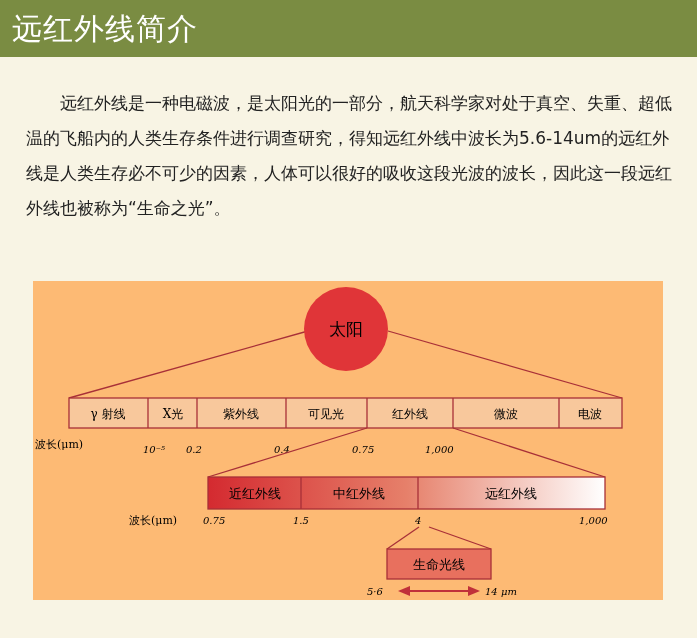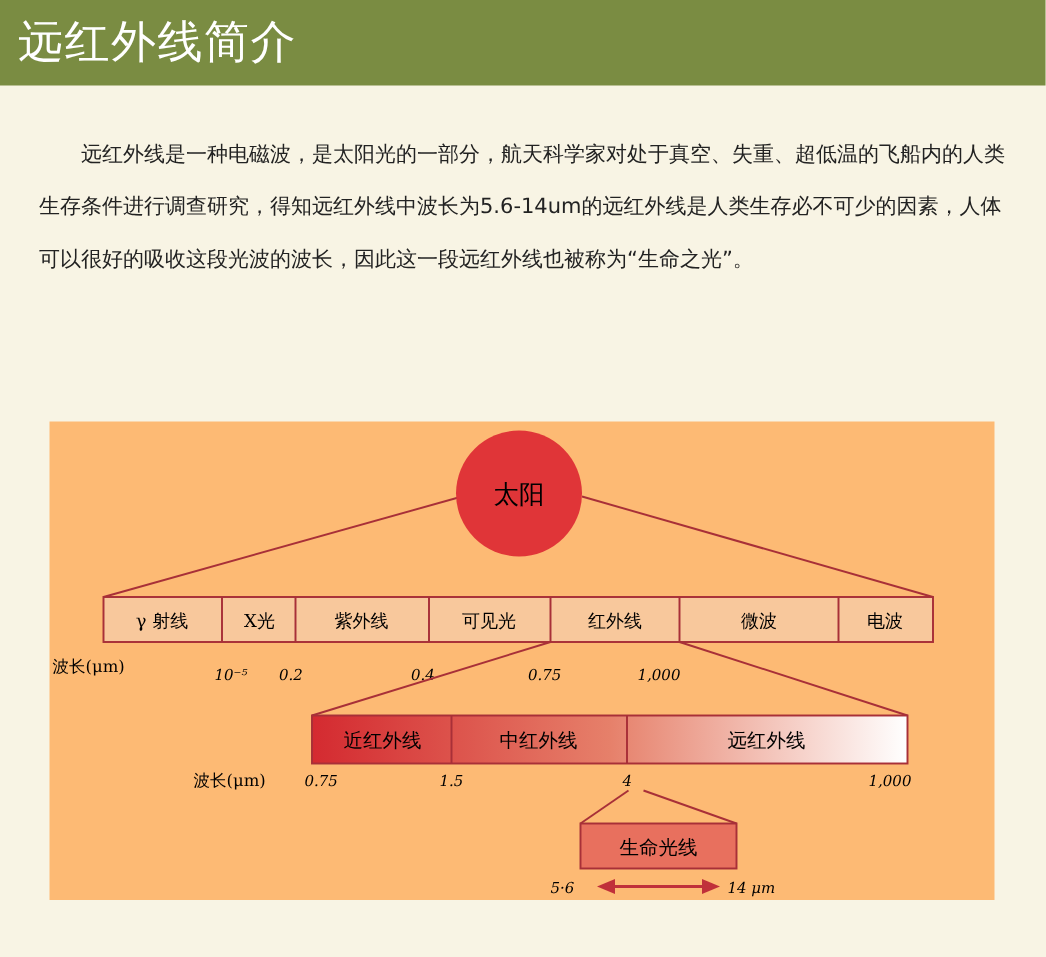--- a/index.html
+++ b/index.html
@@ -1,18 +1,18 @@
 <!DOCTYPE html>
 <html><head>
 <meta charset="utf-8">
 <style>
   html,body{margin:0;padding:0;}
   body{width:697px;height:638px;background:#f8f4e4;position:relative;overflow:hidden;font-family:"DejaVu Sans",sans-serif;}
   .header{position:absolute;left:0;top:0;width:697px;height:57px;background:#7a8c42;color:#ffffff;font-size:30px;text-align:left;line-height:57px;letter-spacing:1px;padding-left:12px;}
-  .intro{position:absolute;left:26px;top:86px;width:650px;font-size:14px;line-height:35px;color:#222;}
+  .intro{position:absolute;left:26px;top:86px;width:650px;font-size:17px;line-height:35px;color:#222;}
   .intro p{margin:0;text-indent:2em;}
   .panel{position:absolute;left:33px;top:281px;width:630px;height:319px;background:#fdba74;}
   svg{position:absolute;left:0;top:0;}
   .t{font-family:"DejaVu Serif",serif;}
 </style>
 </head>
 <body>
 
 <div class="header">远红外线简介</div>
 

